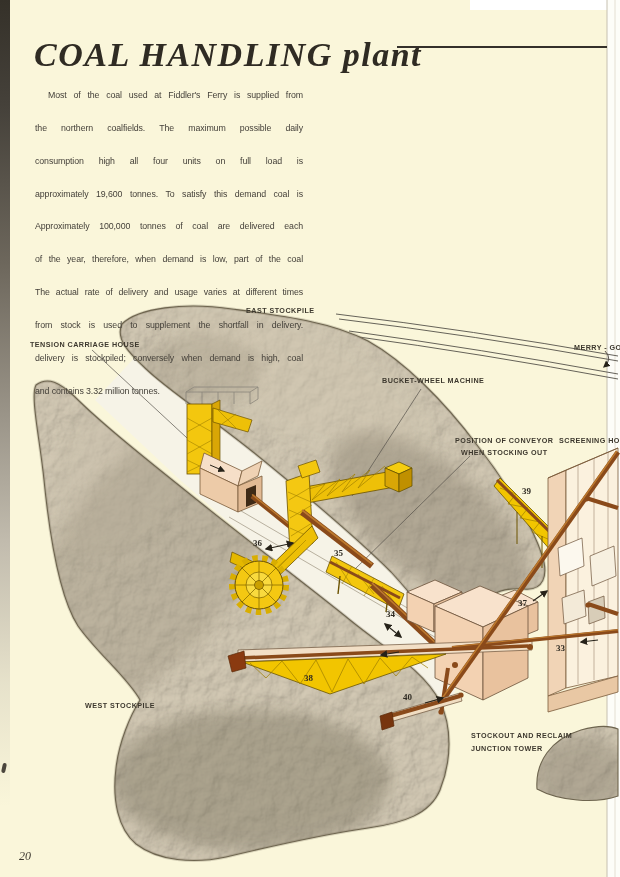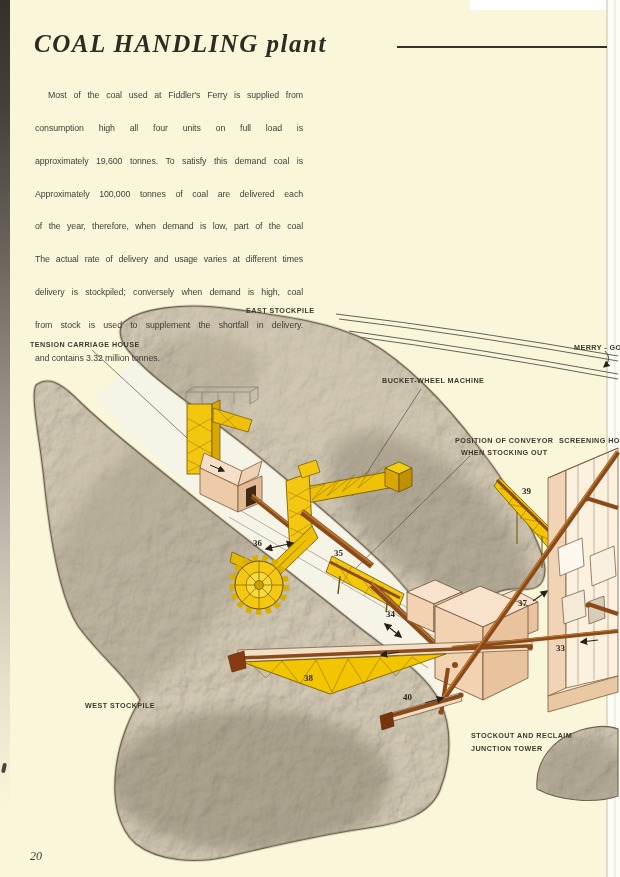--- a/index.html
+++ b/index.html
@@ -12,60 +12,61 @@
     background:linear-gradient(180deg,#353129 0%,#45413a 12%,#6d675c 30%,
       #9c968a 48%,#c2bcae 62%,rgba(194,188,174,.35) 78%,rgba(194,188,174,0) 92%);
   }
   .gutter-mark{
     position:absolute;left:2px;top:763px;width:4px;height:10px;z-index:6;
     background:#4a453c;border-radius:2px;transform:rotate(12deg);
   }
   .page-title{
     position:absolute;left:34px;top:13px;z-index:4;white-space:nowrap;
     font-family:"Liberation Serif",serif;font-style:italic;
-    font-size:25px;letter-spacing:1.5px;color:#2f2b23;
+    font-size:34px;letter-spacing:1.5px;color:#2f2b23;
   }
   .title-rule{
     position:absolute;left:397px;top:46px;width:210px;height:1.6px;
     background:#34302a;z-index:4;
   }
   .intro{
     position:absolute;left:35px;top:69px;width:268px;z-index:4;
     color:#45413a;font-size:8.8px;line-height:11.85px;letter-spacing:-0.1px;
   }
   .intro .ln{text-align:justify;text-align-last:justify;margin-top:21px;}
   .intro .ln.first{text-indent:13px;}
   .intro .ln.last{text-align-last:left;}
   .pagenum{
-    position:absolute;left:30px;top:849px;z-index:4;
+    position:absolute;left:19px;top:849px;z-index:4;
     font-family:"Liberation Serif",serif;font-style:italic;
     font-size:12px;color:#3a362e;
   }
   svg{position:absolute;left:0;top:0;z-index:1}
   .lbl{font:700 7.2px "Liberation Sans",sans-serif;letter-spacing:.45px;fill:#3d382e}
   .num{font:700 9px "Liberation Serif",serif;fill:#2e2a22}
 </style>
 </head>
 <body>
 
 <div class="gutter"></div>
 <div class="gutter-mark"></div>
 
 <h1 class="page-title"><span>COAL HANDLING</span><span> </span><span>plant</span></h1>
 <div class="title-rule"></div>
 
 <div class="intro">
   <div class="ln first">Most of the coal used at Fiddler's Ferry is supplied from</div>
+  <div class="ln">the northern coalfields. The maximum possible daily</div>
   <div class="ln">consumption high all four units on full load is</div>
   <div class="ln">approximately 19,600 tonnes. To satisfy this demand coal is</div>
   <div class="ln">Approximately 100,000 tonnes of coal are delivered each</div>
   <div class="ln">of the year, therefore, when demand is low, part of the coal</div>
   <div class="ln">The actual rate of delivery and usage varies at different times</div>
+  <div class="ln">from stock is used to supplement the shortfall in delivery.</div>
   <div class="ln">delivery is stockpiled; conversely when demand is high, coal</div>
-  <div class="ln">from stock is used to supplement the shortfall in delivery.</div>
   <div class="ln last">and contains 3.32 million tonnes.</div>
 </div>
 
 <div class="pagenum">20</div>
 
 <svg width="620" height="877" viewBox="0 0 620 877">
   <defs>
     <marker id="ah" viewBox="0 0 8 8" refX="6.5" refY="4" markerWidth="7" markerHeight="7" orient="auto-start-reverse">
       <path d="M0,0 L8,4 L0,8 Z" fill="#262219"></path>
     </marker>

